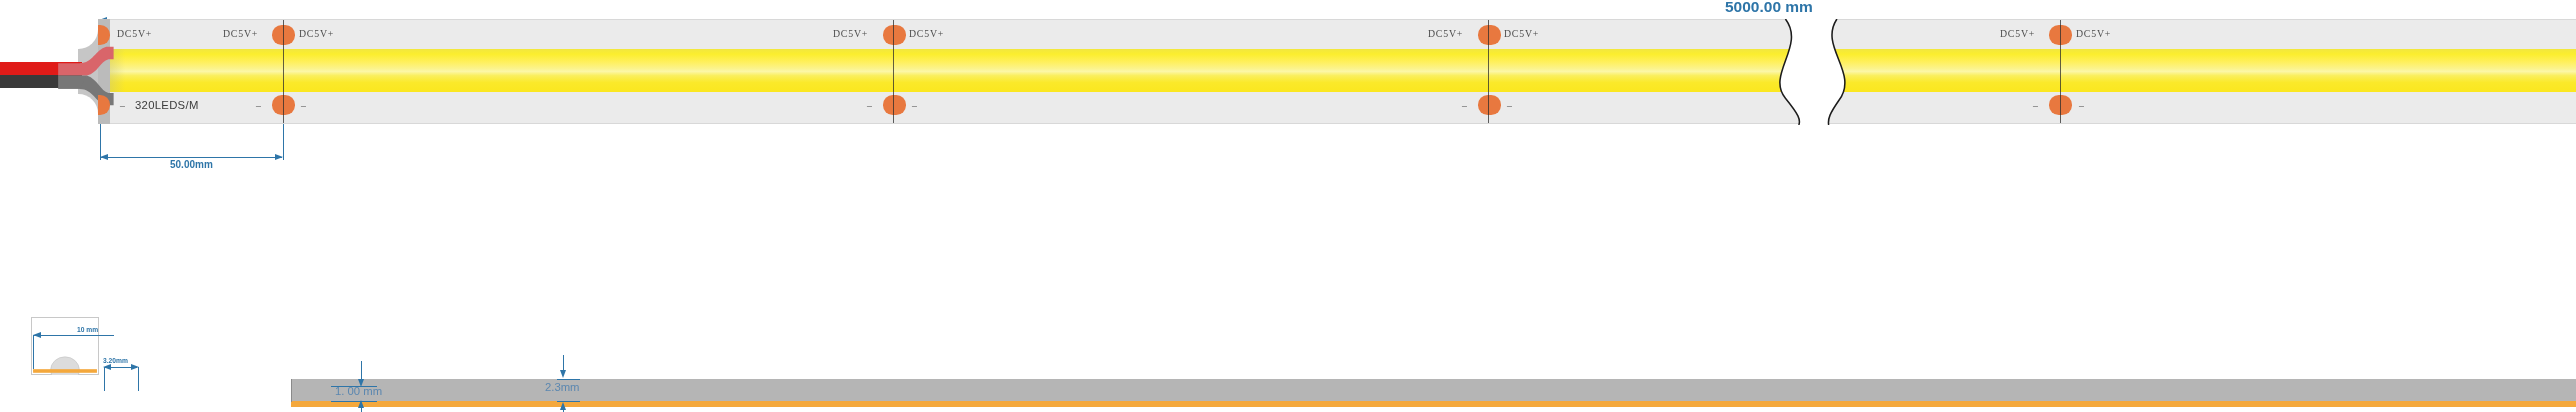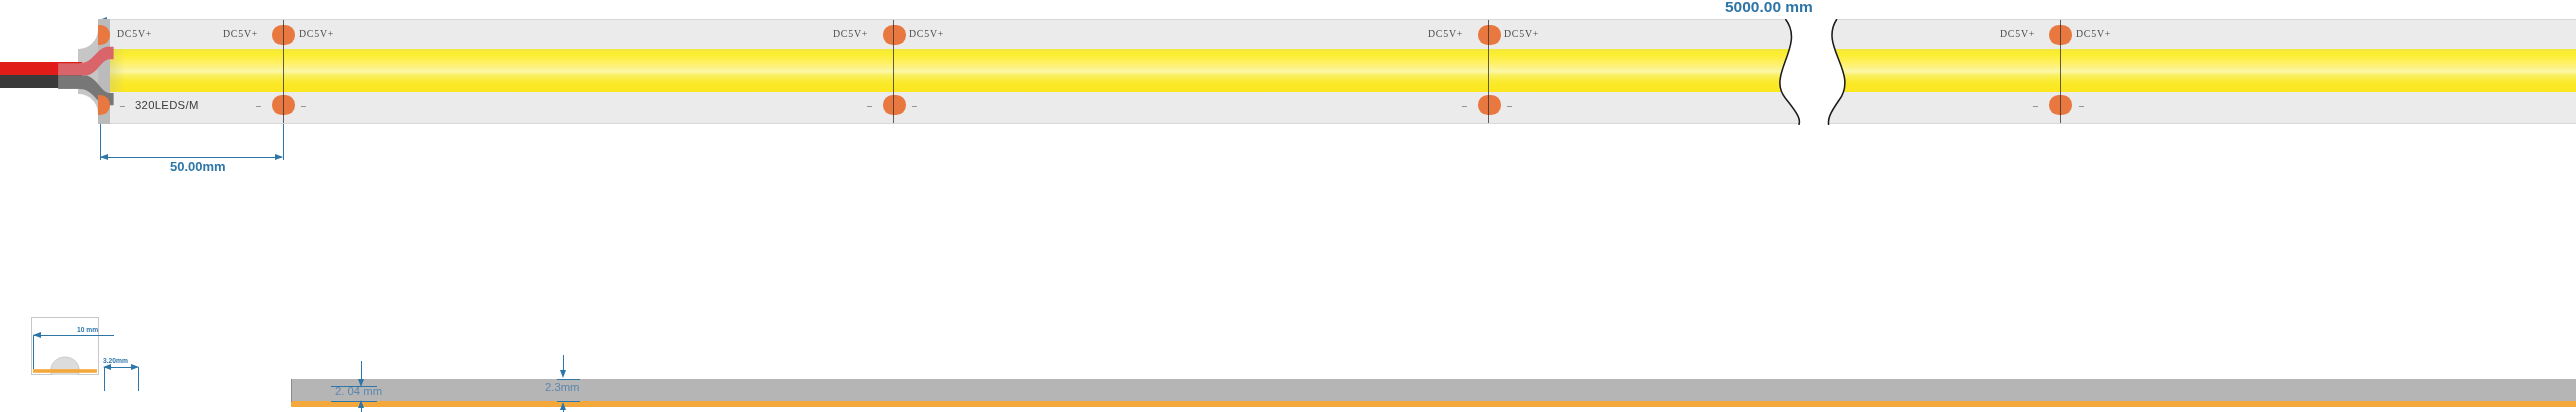--- a/index.html
+++ b/index.html
@@ -316,21 +316,21 @@
   <div class="lbl-minus" style="left:2033px;">–</div>
   <div class="lbl-minus" style="left:2079px;">–</div>
 
   <div class="lbl-leds">320LEDS/M</div>
 
   <div class="dim-line dim-v" style="left:100px; top:124px; height:36px;"></div>
   <div class="dim-line dim-v" style="left:283px; top:124px; height:36px;"></div>
   <div class="dim-line dim-h" style="left:101px; top:157px; width:181px;"></div>
   <div class="arrow-l" style="left:100px; top:154px;"></div>
   <div class="arrow-r" style="left:275px; top:154px;"></div>
-  <div class="dim-txt" style="left:170px; top:159px; font-size:13px; font-weight:bold;">50.00mm</div>
+  <div class="dim-txt" style="left:170px; top:159px; font-size:10px; font-weight:bold;">50.00mm</div>
 
   <div class="xsec-box"></div>
   <svg style="position:absolute; left:31px; top:317px; width:68px; height:58px;" viewBox="0 0 132 112">
     <ellipse cx="66" cy="103" rx="28" ry="26" fill="#dcdcdc" stroke="#bdbdbd" stroke-width="1"></ellipse>
     <rect x="4" y="101" width="124" height="7" fill="#f4a83c"></rect>
   </svg>
 
   <div class="dim-line dim-h" style="left:34px; top:335px; width:80px;"></div>
   <div class="arrow-l" style="left:33px; top:332px;"></div>
   <div class="dim-line dim-v" style="left:33px; top:335px; height:34px;"></div>
@@ -346,21 +346,21 @@
   <div class="sideview-grey"></div>
   <div class="sideview-orange"></div>
   <div class="dim-line dim-v" style="left:291px; top:379px; height:23px; background:#8a8a8a; width:0.5px;"></div>
 
   <div class="dim-line dim-h" style="left:331px; top:386px; width:46px;"></div>
   <div class="dim-line dim-h" style="left:331px; top:401px; width:46px;"></div>
   <div class="dim-line dim-v" style="left:361px; top:361px; height:19.6px;"></div>
   <div class="arrow-d" style="left:358px; top:379px;"></div>
   <div class="dim-line dim-v" style="left:361px; top:405px; height:7.7px;"></div>
   <div class="arrow-u" style="left:358px; top:400px;"></div>
-  <div class="sv-txt" style="left:335px; top:385px; font-size:11.3px;">2. 04 mm</div>
+  <div class="sv-txt" style="left:335px; top:385px; font-size:11.3px;">1. 00 mm</div>
 
   <div class="dim-line dim-h" style="left:557px; top:379px; width:23px;"></div>
   <div class="dim-line dim-h" style="left:557px; top:401px; width:23px;"></div>
   <div class="dim-line dim-v" style="left:563px; top:355px; height:15.5px;"></div>
   <div class="arrow-d" style="left:560px; top:370px;"></div>
   <div class="dim-line dim-v" style="left:563px; top:407px; height:5.7px;"></div>
   <div class="arrow-u" style="left:560px; top:402px;"></div>
   <div class="sv-txt" style="left:545px; top:381px; font-size:11.3px;">2.3mm</div>
 
 </div>

